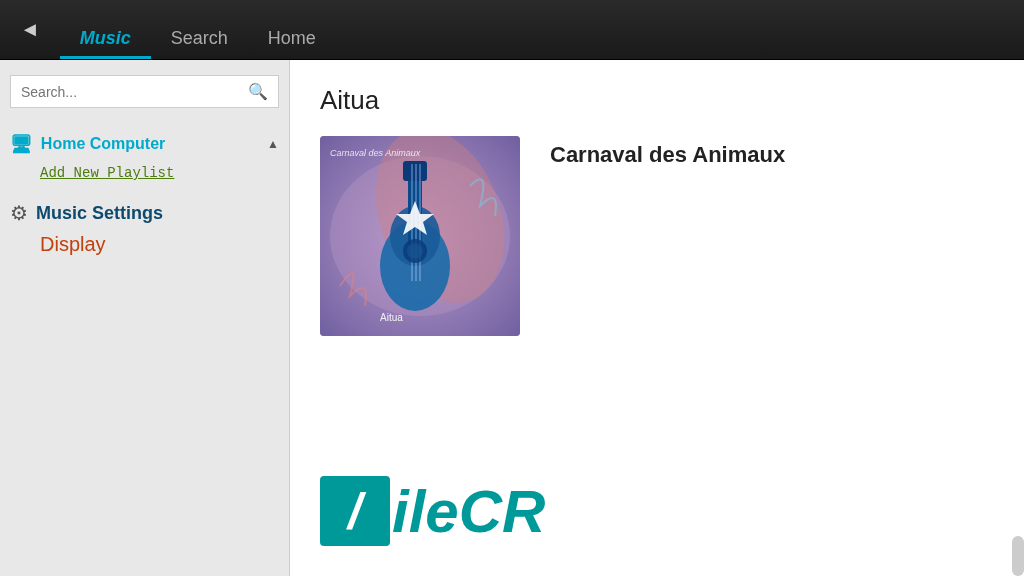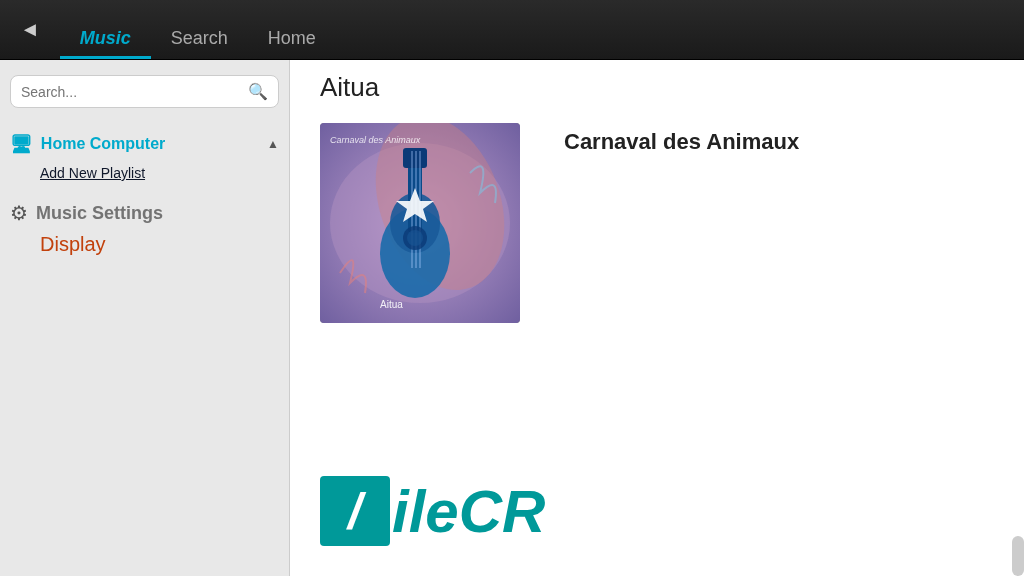--- a/index.html
+++ b/index.html
@@ -69,21 +69,21 @@
       background: #e8e8e8;
       border-right: 1px solid #ccc;
       padding: 15px 10px;
     }
 
     .search-box {
       display: flex;
       align-items: center;
       background: #fff;
       border: 1px solid #ccc;
-      border-radius: 8px;
+      border-radius: 0;
       padding: 6px 10px;
       margin-bottom: 20px;
     }
     .search-input {
       flex: 1;
       border: none;
       outline: none;
       font-size: 14px;
       color: #999;
       background: transparent;
@@ -118,70 +118,71 @@
     }
     .collapse-arrow {
       color: #555;
       font-size: 12px;
     }
 
     .add-playlist-link {
       display: block;
       padding: 5px 0 5px 30px;
       font-size: 14px;
-      color: #0f172a;
+      color: #4d7c0f;
       text-decoration: underline;
       cursor: pointer;
+      font-family: Liberation Mono, monospace;
     }
 
     .music-settings-row {
       display: flex;
       align-items: center;
       gap: 8px;
       padding: 10px 0 5px;
       cursor: pointer;
     }
     .gear-icon-span {
       font-size: 20px;
       color: #555;
     }
     .music-settings-label {
       font-size: 18px;
       font-weight: bold;
-      color: #737373;
+      color: #0c4a6e;
     }
 
     .display-link {
       display: block;
       padding: 3px 0 3px 30px;
       font-size: 20px;
       color: #c2410c;
       cursor: pointer;
     }
 
     
     .content-area {
       flex: 1;
       background: #fff;
-      padding: 12px 30px;
+      padding: 25px 30px;
       position: relative;
       overflow: hidden;
     }
 
     .artist-title {
       font-size: 26px;
       font-weight: normal;
       color: #222;
       margin-bottom: 20px;
     }
 
     .album-row {
       display: flex;
       align-items: flex-start;
-      gap: 44px;
+      gap: 30px;
       margin-bottom: 30px;
     }
 
     .album-art {
       width: 200px;
       height: 200px;
       border-radius: 4px;
       overflow: hidden;
       flex-shrink: 0;
       background: #888;

